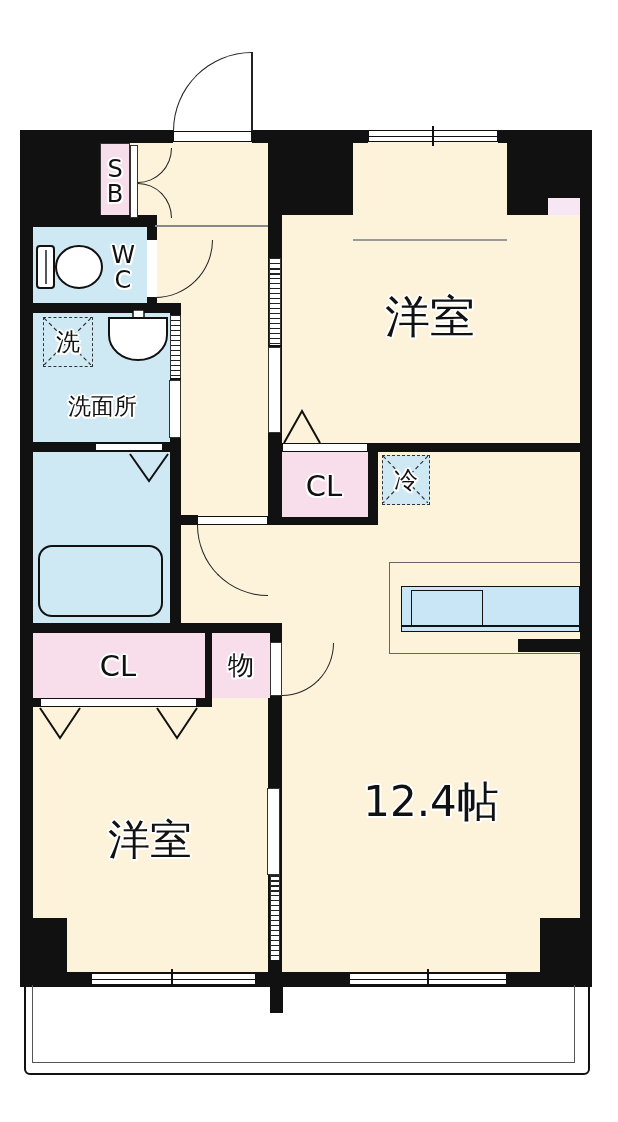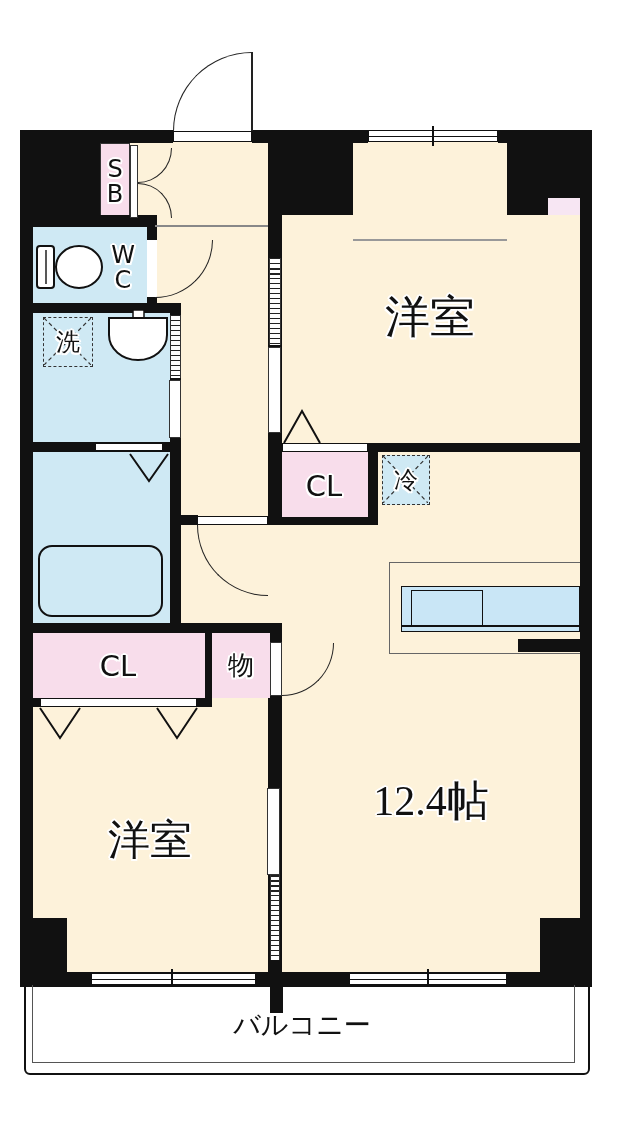--- a/index.html
+++ b/index.html
@@ -180,38 +180,38 @@
     <span>S</span>
       <span>B</span>
   </div>
   <div class="lbl" style="left:108px;top:238px;width:30px;height:60px;font-size:24px;">
     <span>W</span>
       <span>C</span>
   </div>
   <div class="lbl" style="left:53px;top:328px;width:30px;height:28px;font-size:24px;">
       <span>洗</span>
     </div>
+  <div class="lbl" style="left:45px;top:394px;width:115px;height:26px;font-size:23px;">
+      <span>洗面所</span>
+    </div>
   <div class="lbl" style="left:330px;top:262px;width:200px;height:110px;font-size:45px;">
     <span>洋室</span>
   </div>
   <div class="lbl" style="left:288px;top:470px;width:72px;height:32px;font-size:29px;">
       <span>CL</span>
     </div>
   <div class="lbl" style="left:391px;top:466px;width:30px;height:28px;font-size:24px;">
       <span>冷</span>
     </div>
   <div class="lbl" style="left:331px;top:744px;width:200px;height:115px;font-size:46px;">
-      <span style="font-size:42px;font-family:Liberation Serif, serif;">12.4帖</span>
+      <span style="font-size:42px;">12.4帖</span>
   </div>
   <div class="lbl" style="left:82px;top:650px;width:72px;height:32px;font-size:29px;">
       <span>CL</span>
     </div>
   <div class="lbl" style="left:226px;top:651px;width:30px;height:30px;font-size:26px;">
       <span>物</span>
     </div>
   <div class="lbl" style="left:52px;top:785px;width:196px;height:110px;font-size:42px;">
     <span>洋室</span>
   </div>
-  <div class="lbl" style="left:202px;top:1010px;width:200px;height:30px;font-size:27px;text-shadow:none;">
-      <span>バルコニー</span>
-    </div>
 
 </div>
 
 </body></html>

